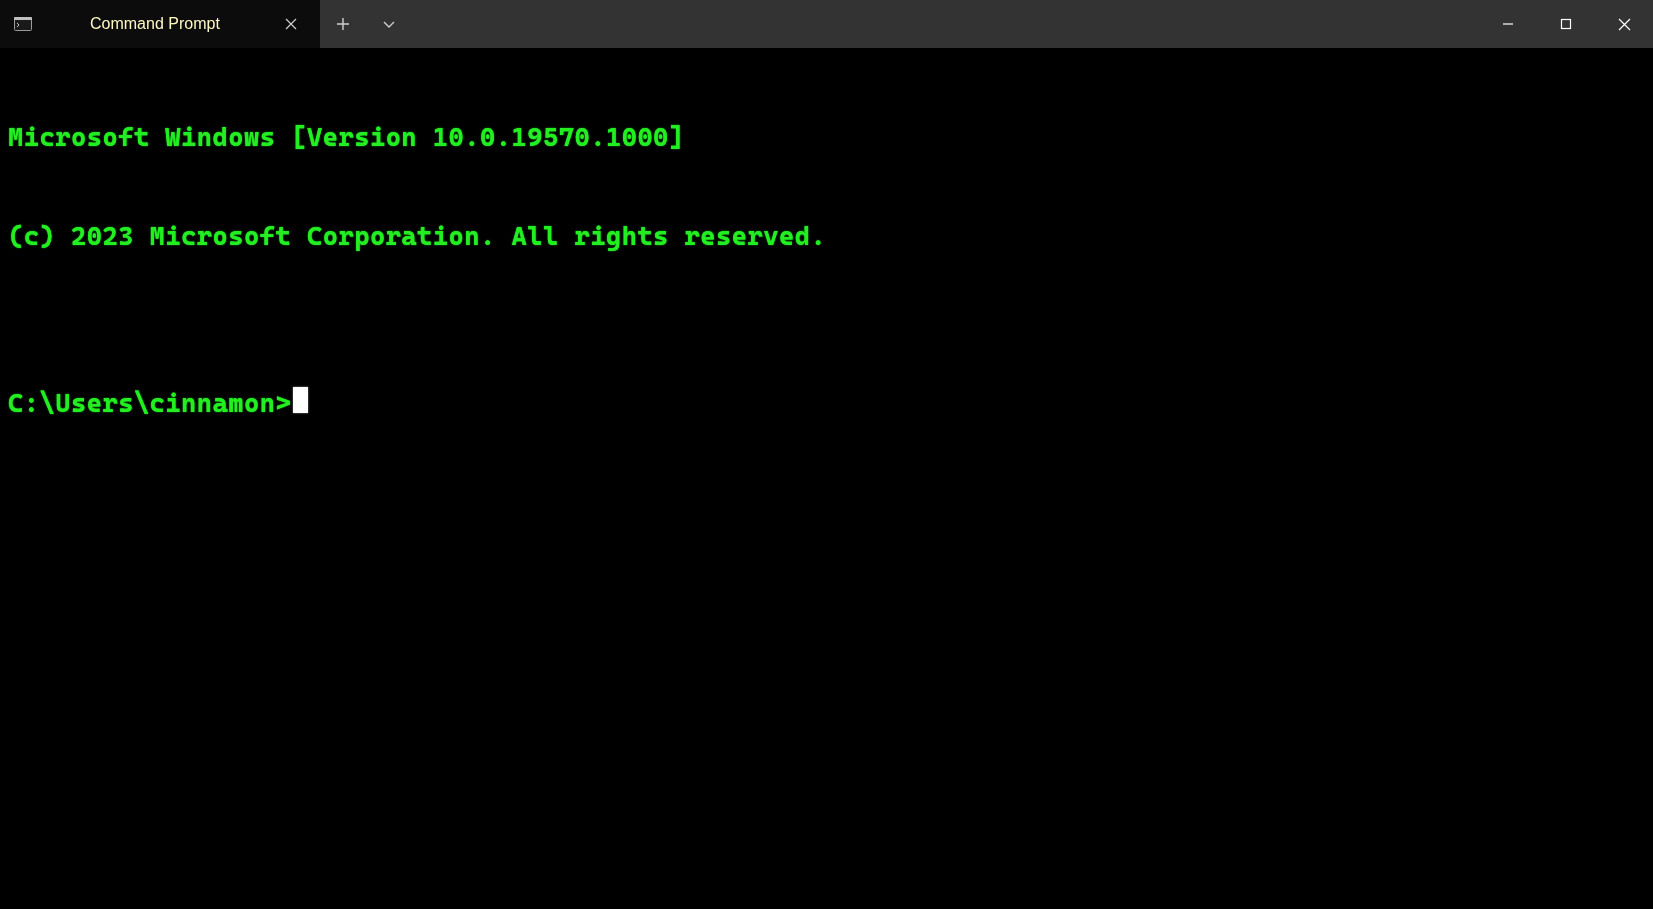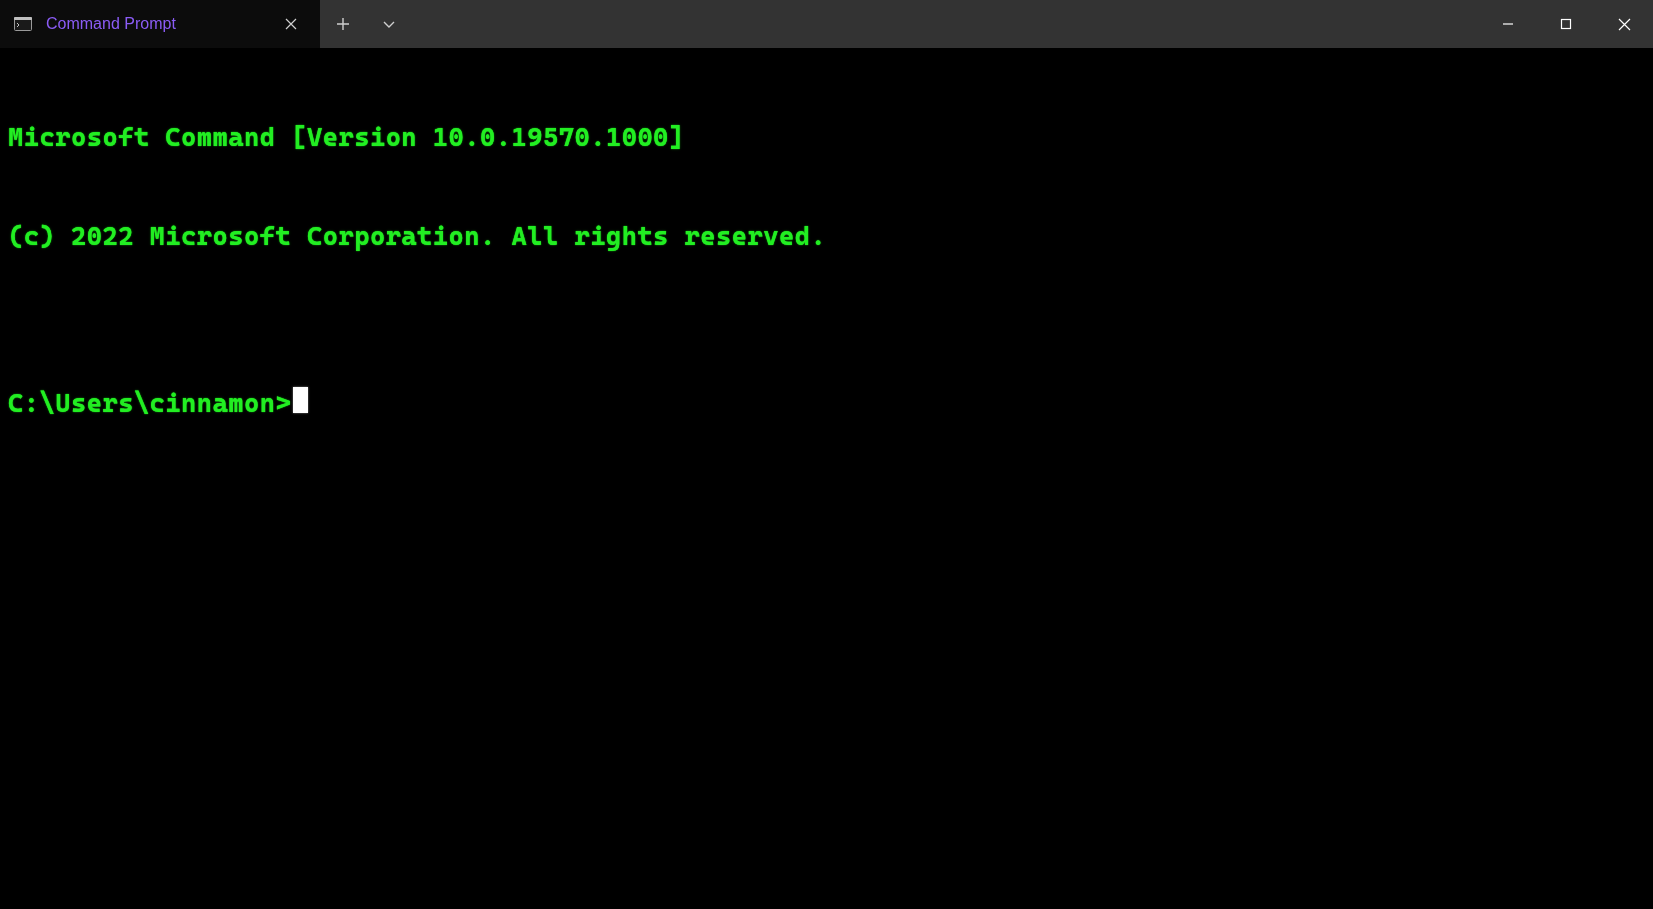--- a/index.html
+++ b/index.html
@@ -26,24 +26,25 @@
       min-width: 320px;
       position: relative;
     }
     .tab-icon {
       width: 18px;
       height: 14px;
       display: inline-block;
     }
     .tab-icon svg { display: block; }
     .tab-title {
-      color: #8b5cf6;
+      color: #fef9c3;
       font-size: 16px;
       flex: 1;
       white-space: nowrap;
+      margin-left: 44px;
     }
     .tab-close {
       width: 30px;
       height: 30px;
       display: flex;
       align-items: center;
       justify-content: center;
       color: #cfcfcf;
       font-size: 14px;
       font-family: inherit;
@@ -152,17 +153,17 @@
     </div>
     <div class="window-btn">
       <svg width="13" height="13" viewBox="0 0 13 13">
         <path d="M1 1 L12 12 M12 1 L1 12" stroke="#ffffff" stroke-width="1.2"></path>
       </svg>
     </div>
   </div>
 </div>
 
 <div class="terminal">
-  <span class="term-line">Microsoft Command [Version 10.0.19570.1000]</span>
-  <span class="term-line">(c) 2022 Microsoft Corporation. All rights reserved.</span>
+  <span class="term-line">Microsoft Windows [Version 10.0.19570.1000]</span>
+  <span class="term-line">(c) 2023 Microsoft Corporation. All rights reserved.</span>
   <span class="term-line"></span>
   <span class="prompt-line"><span>C:\Users\cinnamon&gt;</span><span></span><span class="cursor"></span></span>
 </div>
 
 </body></html>

